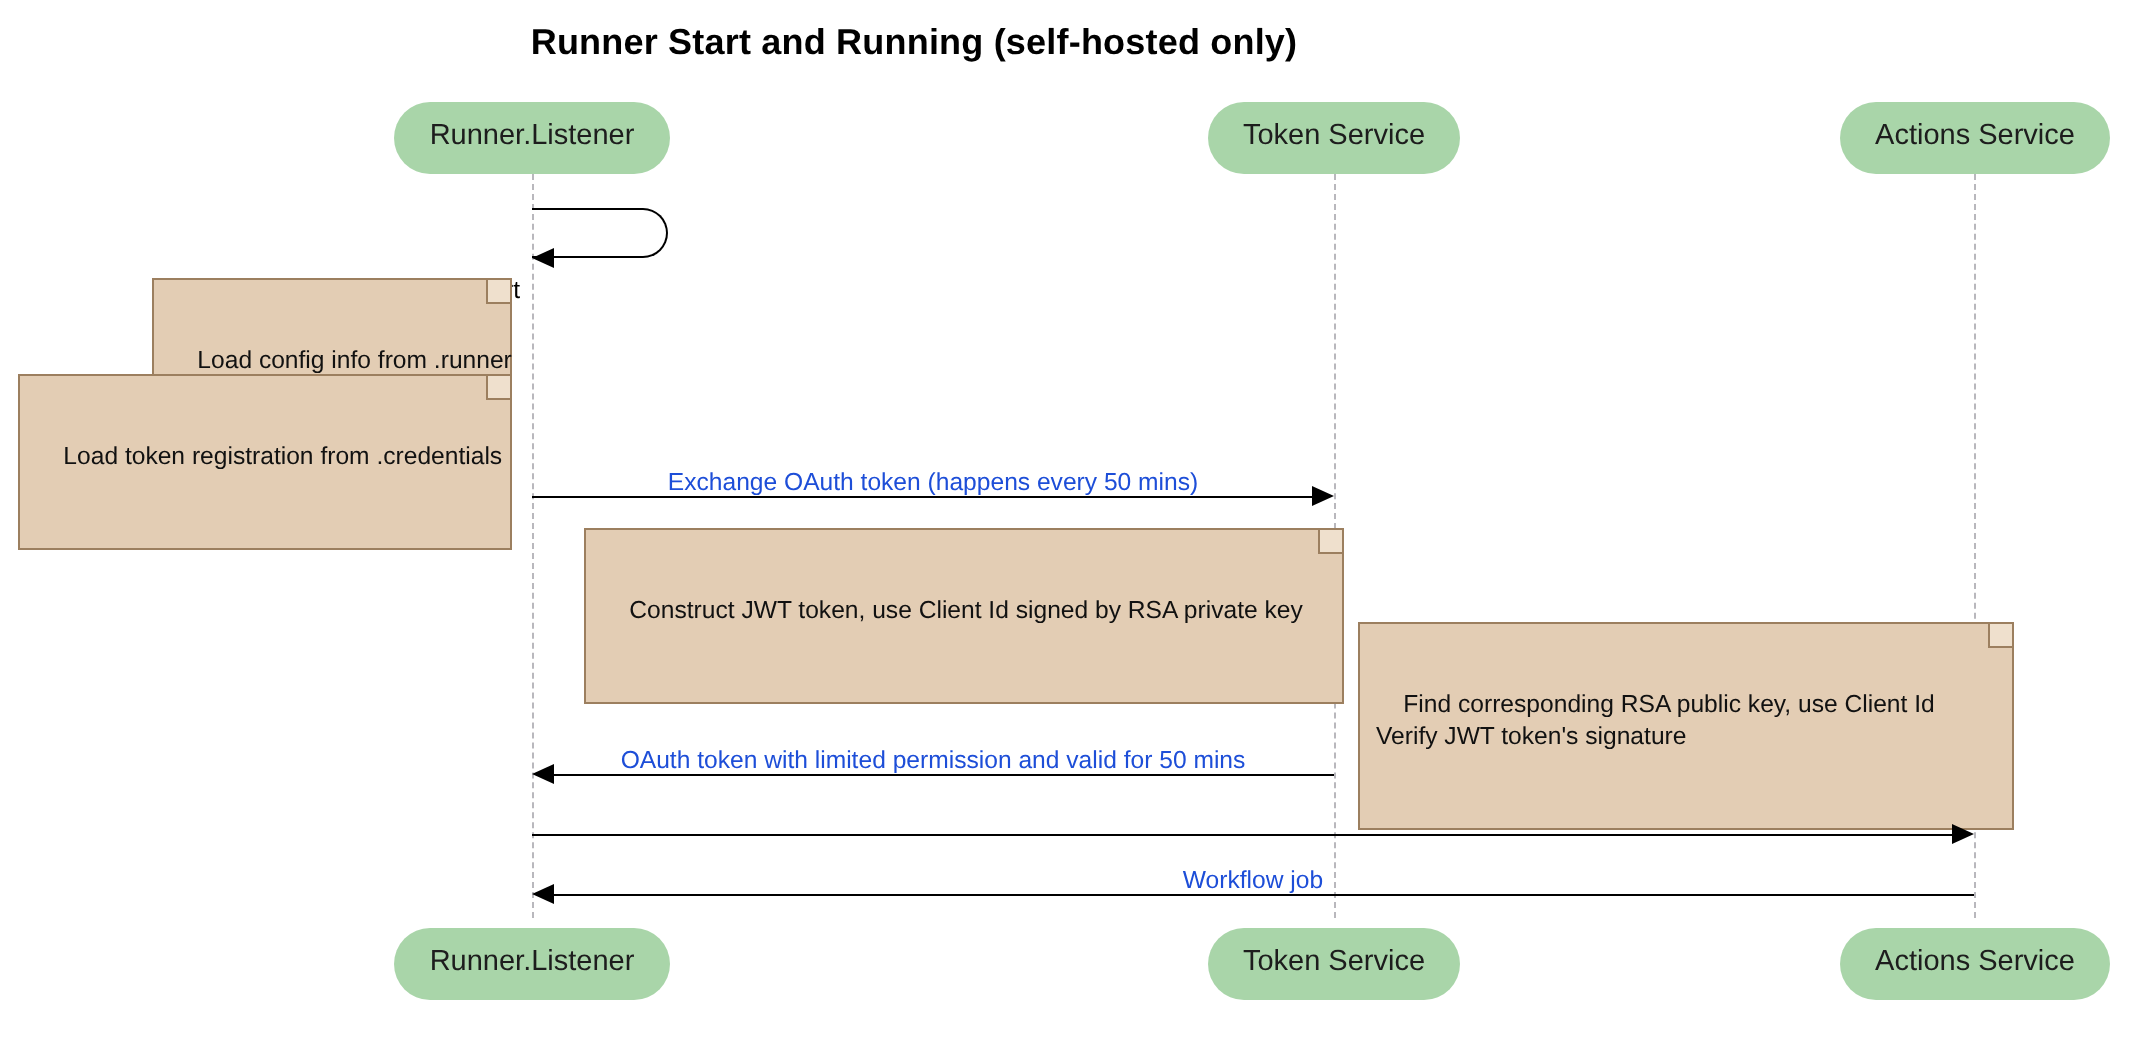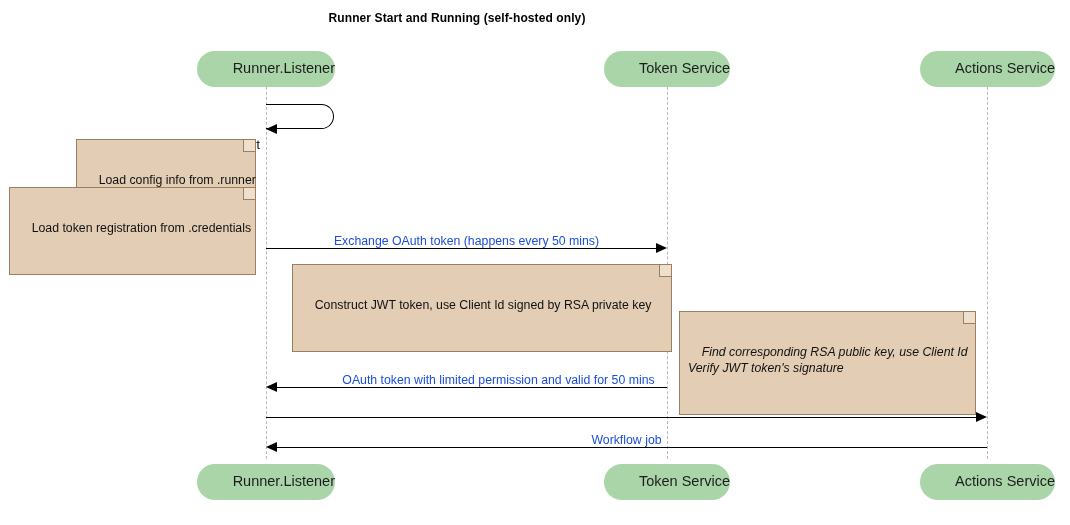--- a/index.html
+++ b/index.html
@@ -17,38 +17,38 @@
     height: 525px;
     overflow: hidden;
     background: #ffffff;
   }
   #title {
     position: absolute;
     left: 0;
     top: 11px;
     width: 914px;
     text-align: center;
-    font-size: 12px;
+    font-size: 18px;
     font-weight: bold;
     letter-spacing: 0.1px;
     white-space: nowrap;
   }
   .lifeline {
     position: absolute;
     width: 0;
     border-left: 1px dashed #b9b8bd;
   }
   .participant {
     position: absolute;
     box-sizing: border-box;
     background: #a9d5a9;
     border-radius: 18px;
     height: 36px;
     line-height: 34px;
-    text-align: right;
+    text-align: center;
     font-size: 14.5px;
     color: #1d1d1d;
     white-space: nowrap;
   }
   .note {
     position: absolute;
     box-sizing: border-box;
     background: #e3cdb4;
     border: 1px solid #9c7f5f;
     padding: 16px 8px 6px 8px;
@@ -147,29 +147,29 @@
 
   <div class="msg-line" style="left:266px; top:248px; width:390px;"></div>
   <div class="arrowhead right" style="left:656px; top:242.5px;"></div>
   <div class="msg-label" style="left:266px; top:234px; width:401px;">Exchange OAuth token (happens every 50 mins)</div>
 
   <div class="note" style="left:292px; top:264px; width:380px;">
     <span>Construct JWT token, use Client Id signed by RSA private key</span>
     <span class="fold"></span>
   </div>
 
-  <div class="note" style="left:679px; top:311px; width:297px;font-style:italic;">
+  <div class="note" style="left:679px; top:311px; width:328px;">
     <span>Find corresponding RSA public key, use Client Id
 Verify JWT token's signature</span>
     <span class="fold"></span>
   </div>
 
   <div class="msg-line" style="left:277px; top:387px; width:390px;"></div>
   <div class="arrowhead left" style="left:266px; top:381.5px;"></div>
-  <div class="msg-label" style="left:266px; top:373px; width:401px;padding-left:32px;">OAuth token with limited permission and valid for 50 mins</div>
+  <div class="msg-label" style="left:266px; top:373px; width:401px;">OAuth token with limited permission and valid for 50 mins</div>
 
   <div class="msg-line" style="left:266px; top:417px; width:710px;"></div>
   <div class="arrowhead right" style="left:976px; top:411.5px;"></div>
 
   <div class="msg-line" style="left:277px; top:447px; width:710px;"></div>
   <div class="arrowhead left" style="left:266px; top:441.5px;"></div>
   <div class="msg-label" style="left:266px; top:433px; width:721px;">Workflow job</div>
 
   <div class="participant" style="left:197px; top:464px; width:138px;">
     <span>Runner.Listener</span>

